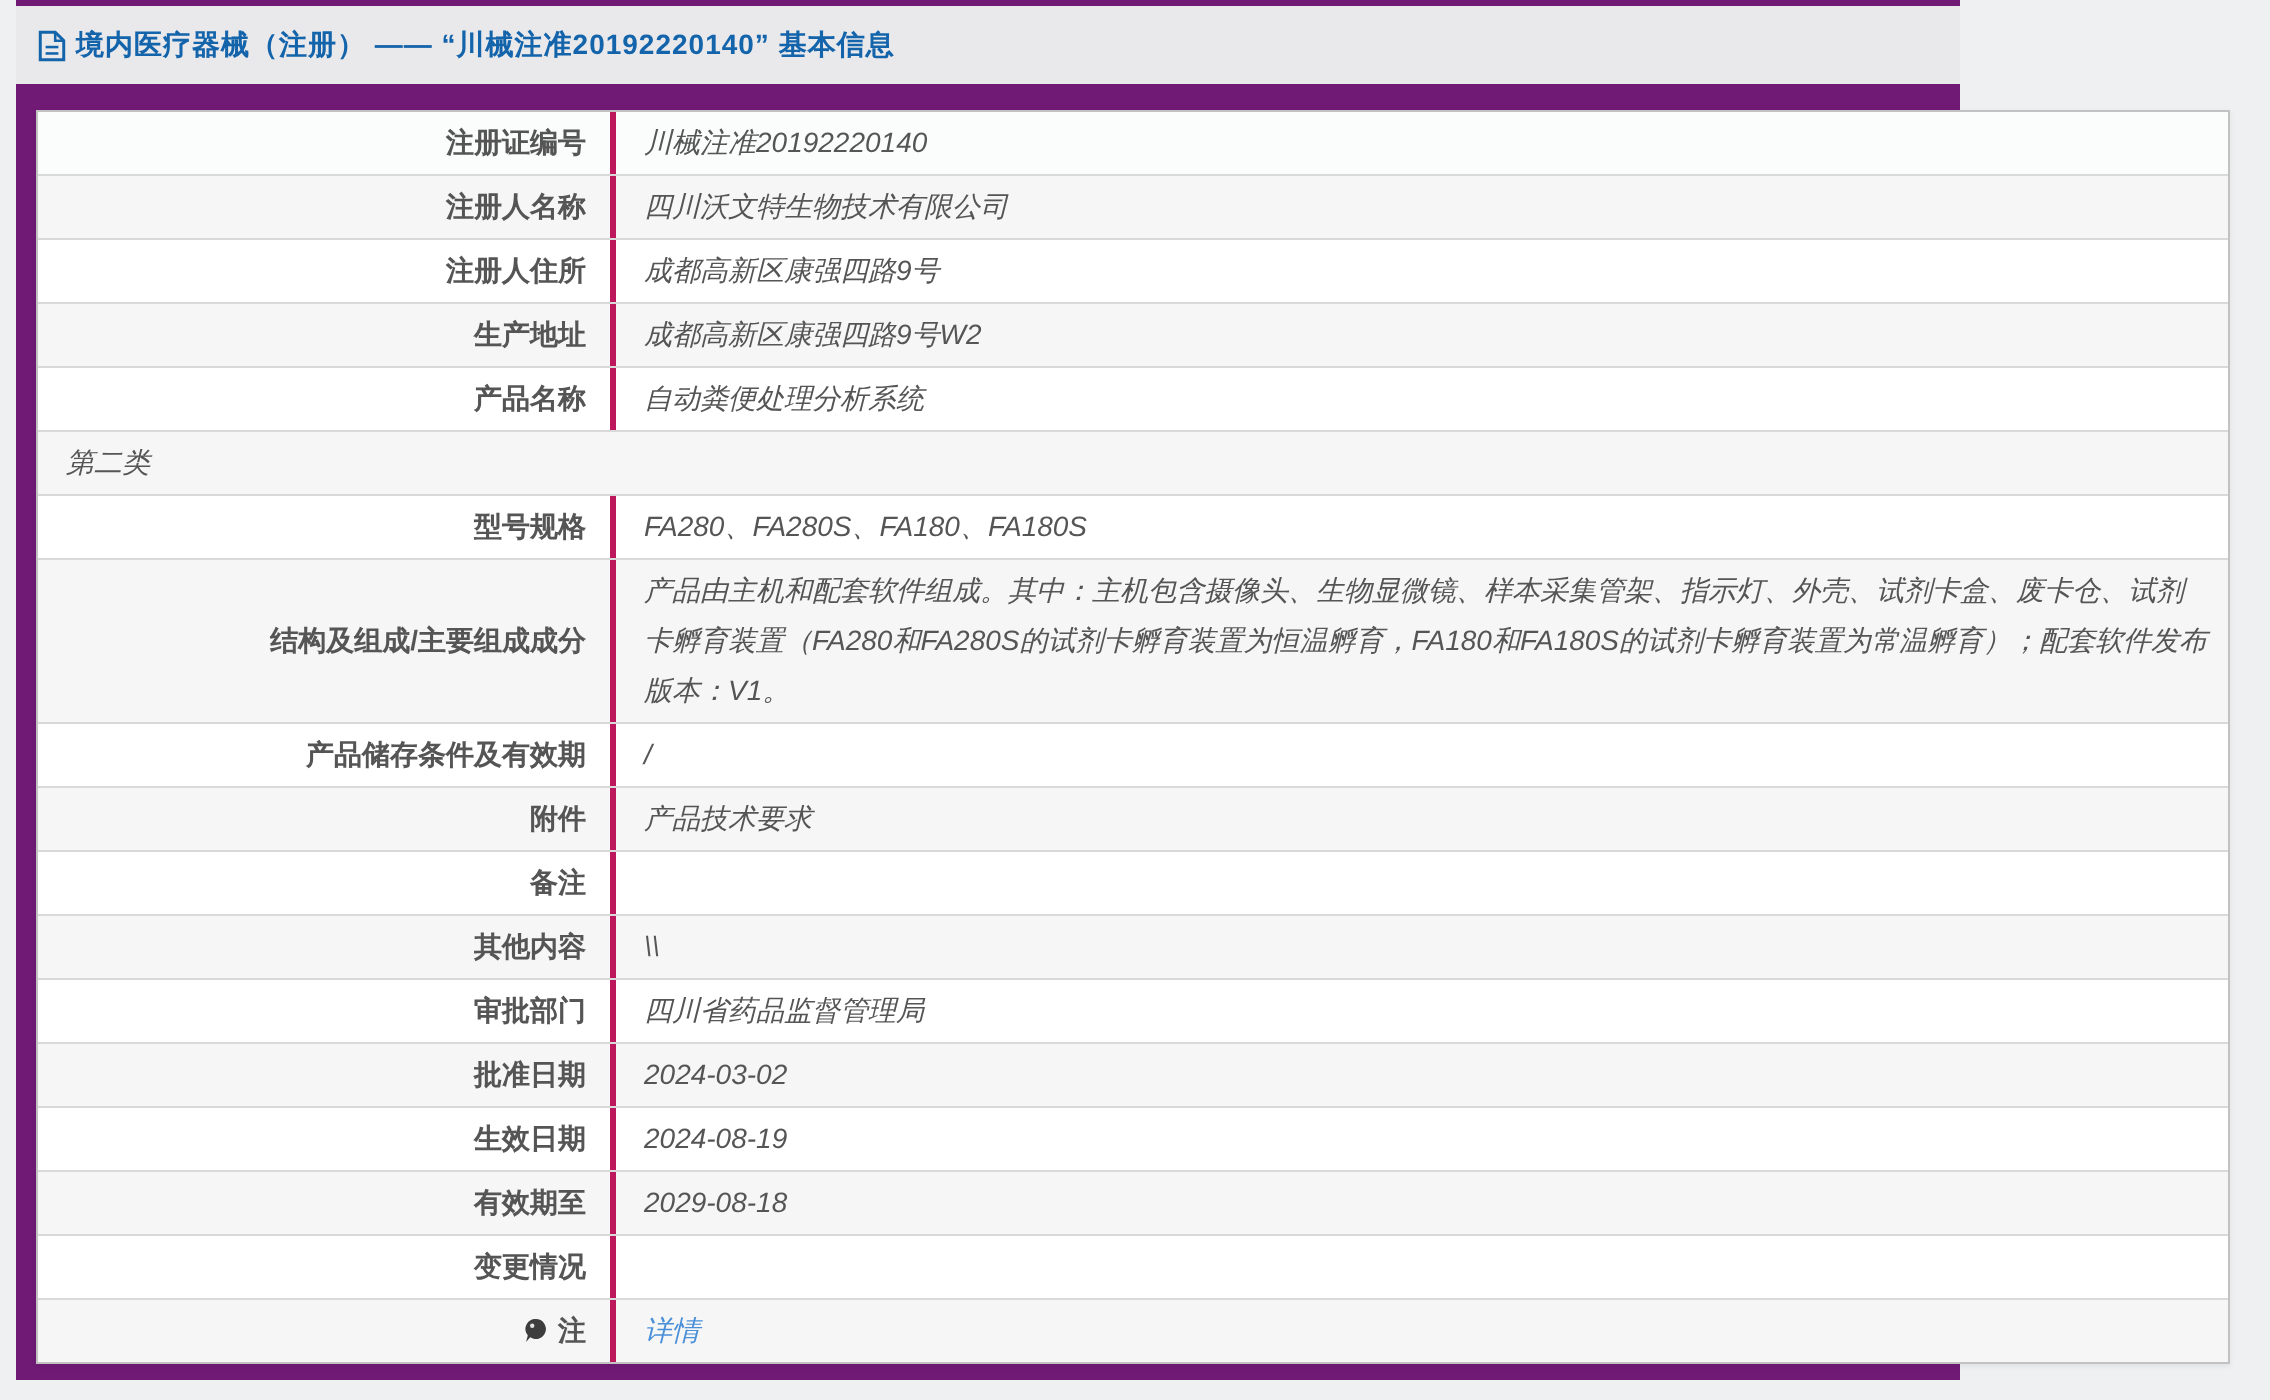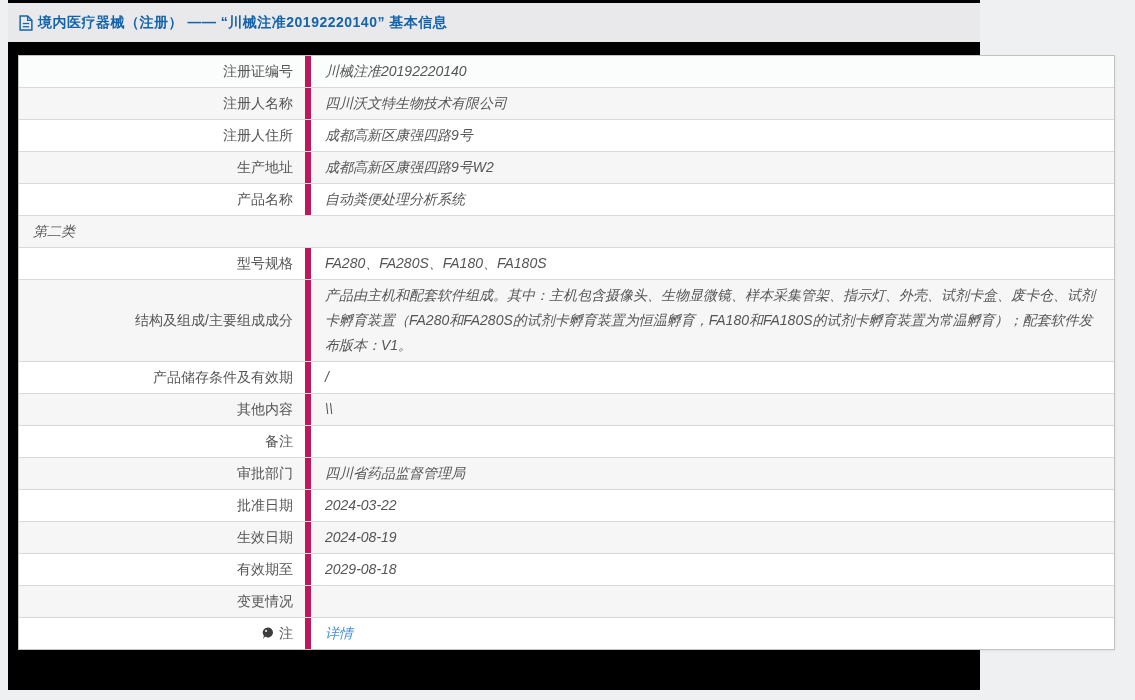--- a/index.html
+++ b/index.html
@@ -5,21 +5,21 @@
   html,body{margin:0;padding:0;}
   body{
     width:1135px;height:700px;
     background:#eef0f2;
     font-family:"Liberation Sans","DejaVu Sans",sans-serif;
     overflow:hidden;position:relative;
   }
   .card{
     position:absolute;left:8px;top:0;
     width:972px;height:690px;
-    background:#000000;
+    background:#701a75;
   }
   .header-strip{
     margin-top:3px;height:39px;
     background:#e9e9eb;
     display:flex;align-items:center;
     padding-left:11px;gap:5px;
   }
   .doc-icon{display:inline-flex;align-items:center;}
   .title{
     color:#1464ab;font-size:14px;font-weight:bold;
@@ -40,22 +40,23 @@
   }
   .row:last-child{border-bottom:none;}
   .row:nth-child(even){background:#f6f6f6;}
   .row:first-child{background:#fbfdfc;}
   .cell{font-size:14px;color:#555555;line-height:25px;}
   .cell.label{
     flex:none;width:268px;
     display:flex;align-items:center;justify-content:flex-end;
     text-align:right;
     padding:3px 12px 3px 6px;
-    border-right:6px solid #be185d;
+    border-right:3px solid #be185d;
     gap:3px;
+    font-weight:bold;
   }
   .cell.value{
     flex:1;
     display:flex;align-items:center;
     padding:3px 10px 3px 14px;
     word-break:break-all;
     font-style:italic;
   }
   .cell.value a{
     color:#4a90d9;text-decoration:none;cursor:pointer;
@@ -150,54 +151,62 @@
 
   <div class="row">
     <div class="cell label">
           <span class="label-text">产品储存条件及有效期</span>
         </div>
     <div class="cell value">
           <span class="value-text">/</span>
         </div>
   </div>
 
+  <div class="row">
+    <div class="cell label">
+          <span class="label-text">附件</span>
+        </div>
+    <div class="cell value">
+          <span class="value-text">产品技术要求</span>
+        </div>
+  </div>
+
+  <div class="row">
+    <div class="cell label">
+          <span class="label-text">备注</span>
+        </div>
+    <div class="cell value">
+          <span class="value-text"></span>
+        </div>
+  </div>
 
   <div class="row">
     <div class="cell label">
           <span class="label-text">其他内容</span>
         </div>
     <div class="cell value">
           <span class="value-text">\\</span>
         </div>
   </div>
 
   <div class="row">
     <div class="cell label">
-          <span class="label-text">备注</span>
-        </div>
-    <div class="cell value">
-          <span class="value-text"></span>
-        </div>
-  </div>
-
-  <div class="row">
-    <div class="cell label">
           <span class="label-text">审批部门</span>
         </div>
     <div class="cell value">
           <span class="value-text">四川省药品监督管理局</span>
         </div>
   </div>
 
   <div class="row">
     <div class="cell label">
           <span class="label-text">批准日期</span>
         </div>
     <div class="cell value">
-          <span class="value-text">2024-03-22</span>
+          <span class="value-text">2024-03-02</span>
         </div>
   </div>
 
   <div class="row">
     <div class="cell label">
           <span class="label-text">生效日期</span>
         </div>
     <div class="cell value">
           <span class="value-text">2024-08-19</span>
         </div>

